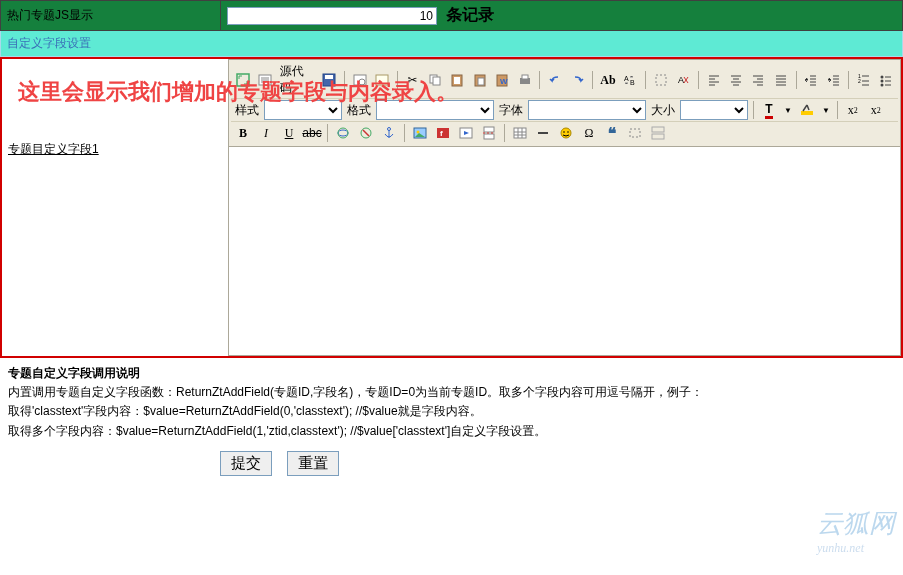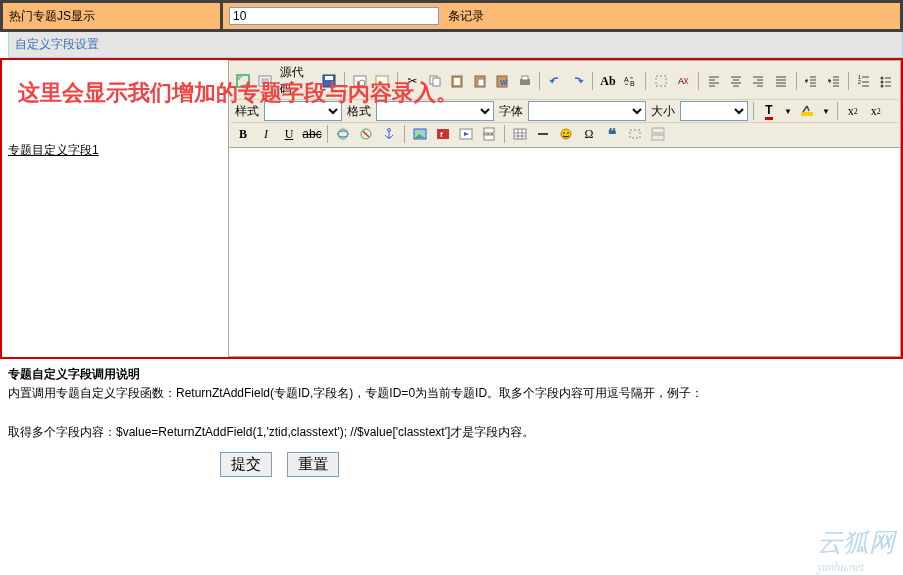--- a/index.html
+++ b/index.html
@@ -1,23 +1,23 @@
 <!DOCTYPE html>
 <html><head>
 <meta charset="utf-8">
 <style>
 * { box-sizing: border-box; margin: 0; padding: 0; }
 body { font-family: "SimSun", Arial, sans-serif; font-size: 12px; background: #fff; color: #000; width: 903px; }
 table.form-table { width: 100%; border-collapse: collapse; }
-table.form-table td { border: 3px solid #404040; padding: 4px 6px; vertical-align: middle; height: 28px; background: #fdba74; }
+table.form-table td { border: 1px solid #404040; padding: 4px 6px; vertical-align: middle; height: 28px; background: #15803d; }
 table.form-table td.label-cell { width: 220px; }
 table.form-table td.input-cell { width: auto; }
-.num-input { width: 210px; height: 18px; border: 1px solid #7b9ebd; padding: 1px 3px; font-size: 12px; margin-right: 6px; }
-.suffix { font-size: 12px; }
-.section-header { background: #e5e5e5; border: 1px solid #a9d9ea; border-top: none; padding: 4px 6px; color: #3a70b8; font-size: 12px; margin-left: 8px; }
+.num-input { width: 210px; height: 18px; border: 1px solid #7b9ebd; padding: 1px 3px; font-size: 12px; margin-right: 6px; text-align: right; }
+.suffix { font-size: 16px; font-weight: bold; }
+.section-header { background: #5eead4; border: 1px solid #a9d9ea; border-top: none; padding: 4px 6px; color: #3a70b8; font-size: 12px; }
 .editor-outer { border: 2px solid #d10000; padding: 0; }
 .red-note { color: #ef4444; font-family: "SimSun", serif; font-size: 22px; font-weight: bold; padding: 18px 0 24px 6px; }
 .field-label { width: 224px; padding: 6px; font-size: 12px; text-decoration: underline; }
 .toolbar { background: #efebde; border: 1px solid #aca899; border-bottom: none; padding: 2px; }
 .tb-row { display: flex; align-items: center; flex-wrap: nowrap; padding: 1px 2px; gap: 3px; border-bottom: 1px solid #d4cfb9; }
 .tb-row:last-child { border-bottom: none; }
 .tb-btn { width: 20px; height: 20px; display: inline-flex; align-items: center; justify-content: center; cursor: pointer; font-size: 12px; border: 1px solid transparent; }
 .tb-sep { width: 1px; height: 18px; background: #aca899; margin: 0 2px; }
 .tb-label { font-size: 12px; padding: 0 2px; }
 .tb-select { height: 20px; font-size: 11px; border: 1px solid #7b9ebd; background: #fff; }
@@ -25,21 +25,21 @@
 .tb-sel-format { width: 118px; }
 .tb-sel-font { width: 118px; }
 .tb-sel-size { width: 68px; }
 .color-swatch { width: 20px; height: 20px; display: inline-flex; align-items: center; justify-content: center; font-size: 10px; cursor: pointer; border: 1px solid transparent; }
 .color-swatch span.letter { font-weight: bold; font-size: 12px; }
 .editor-body { border: 1px solid #aca899; border-top: 1px solid #aca899; height: 210px; background: #fff; }
 .help-box { padding: 6px 8px; font-size: 12px; line-height: 1.6; }
 .help-box b { font-weight: bold; font-family: Liberation Serif, serif; }
 .btn-row { padding: 4px 0 8px 220px; }
 .btn { font-size: 15px; padding: 2px 10px; border: 1px solid #7b9ebd; background: #efefef; cursor: pointer; margin-right: 12px; }
-.watermark { position: fixed; bottom: 0; right: 8px; font-style: italic; font-size: 26px; color: #bcd8ee; font-family: cursive; pointer-events: none; }
+.watermark { position: fixed; bottom: 19px; right: 8px; font-style: italic; font-size: 26px; color: #bcd8ee; font-family: cursive; pointer-events: none; }
 .color-arrow { font-size:8px; padding:0 2px; cursor:pointer; }
 svg { display: block; }
 </style>
 </head>
 <body>
 
 <table class="form-table">
   <tbody>
   <tr>
     <td class="label-cell">热门专题JS显示</td>
@@ -326,22 +326,22 @@
         <div class="editor-body"></div>
       </td>
     </tr>
   </tbody>
     </table>
 </div>
 
 <div class="help-box">
   <b>专题自定义字段调用说明</b><br>
   <span>内置调用专题自定义字段函数：ReturnZtAddField(专题ID,字段名)，专题ID=0为当前专题ID。取多个字段内容可用逗号隔开，例子：</span><br>
-  <br>
-  <span>取得多个字段内容：$value=ReturnZtAddField(1,'ztid,classtext'); //$value['classtext']才是字段内容。</span>
+  <span>取得'classtext'字段内容：$value=ReturnZtAddField(0,'classtext'); //$value就是字段内容。</span><br>
+  <span>取得多个字段内容：$value=ReturnZtAddField(1,'ztid,classtext'); //$value['classtext']自定义字段设置。</span>
 </div>
 
 <div class="btn-row">
   <button class="btn">提交</button>
   <button class="btn">重置</button>
 </div>
 
 <div class="watermark">
   <span>云狐网</span>
   <div style="font-size:12px; text-align:left; color:#cde;">yunhu.net</div>

